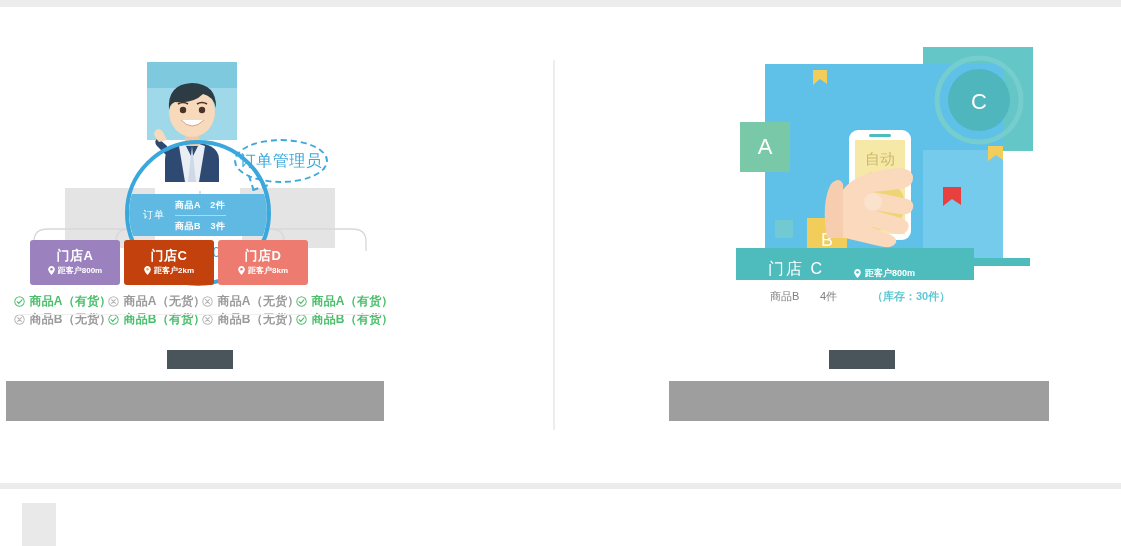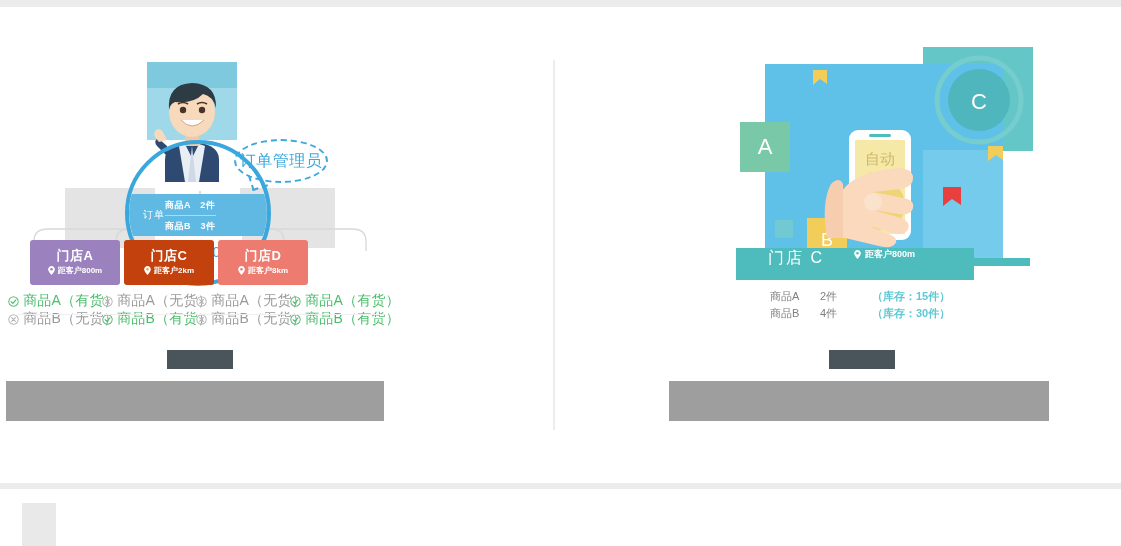--- a/index.html
+++ b/index.html
@@ -40,21 +40,21 @@
     border-radius: 50%; border: 4px solid #3ba8dd; overflow: hidden; background: transparent;
   }
   .order-circle .oc-clip { position: absolute; inset: 0; border-radius: 50%; overflow: hidden; }
   .oc-blue {
     position: absolute; left: 0; right: 0; top: 50px; height: 42px;
     background: #5fb9e3; display: flex; align-items: center;
   }
   .oc-label {
     color: #ffffff; font-size: 10px; padding-left: 14px; letter-spacing: 1px; white-space: nowrap;
   }
-  .oc-items { }
+  .oc-items { margin-left: 10px; }
   .oc-line {
     color: #ffffff; font-size: 9px; font-weight: bold; white-space: nowrap; line-height: 14px;
     padding: 3px 0; letter-spacing: .5px;
   }
   .oc-line.top { border-bottom: 1px solid #a9dcf1; }
   .oc-total {
     position: absolute; left: 0; right: 0; top: 100px; text-align: center;
     color: #3ba8dd; font-size: 14px; letter-spacing: .5px;
   }
 
@@ -75,37 +75,37 @@
   .stores { position: absolute; left: 30px; top: 200px; width: 368px; display: flex; gap: 4px; }
   .store-card { width: 90px; border-radius: 3px; padding: 7px 0 8px 0; text-align: center; color: #fff; }
   .store-name { font-size: 13px; font-weight: bold; letter-spacing: .5px; line-height: 17px; }
   .store-dist { font-size: 8px; font-weight: bold; line-height: 13px; display: flex; align-items: center; justify-content: center; gap: 3px; }
   .pin { display: inline-block; width: 7px; height: 9px; }
 
   
   .stock-rows { position: absolute; left: 18px; top: 252px; width: 368px; }
   .stock-row { display: flex; gap: 4px; }
   .stock-cell { width: 90px; height: 18px; display: flex; align-items: center; justify-content: center; gap: 4px; }
-  .stock-txt { font-size: 14px; font-weight: normal; white-space: nowrap; letter-spacing: .2px; }
+  .stock-txt { font-size: 12px; font-weight: bold; white-space: nowrap; letter-spacing: .2px; }
   .stock-cell.yes .stock-txt { color: #49bf6a; }
   .stock-cell.no  .stock-txt { color: #9a9a9a; }
   .badge { width: 11px; height: 11px; border-radius: 50%; flex: none; }
   .hairline { position: absolute; left: 0; top: 22px; width: 368px; height: 1px; background: #efefef; }
 
   
   .dark-bar  { position: absolute; background: #4a545b; }
   .wide-bar  { position: absolute; background: #9e9e9e; }
 
   
   .right-panel { position: absolute; left: 660px; top: 40px; width: 420px; height: 390px; }
   .illo-right { position: absolute; left: 75px; top: 2px; width: 320px; height: 225px; }
 
   .cardC {
     position: absolute; left: 76px; top: 208px; width: 238px; height: 32px;
-    background: #4ebcbd; display: flex; align-items: flex-start;
+    background: #4ebcbd; display: flex; align-items: flex-end;
   }
   .cardC-name { color: #fff; font-size: 16px; padding-left: 32px; letter-spacing: 2px; }
   .cardC-dist { color: #fff; font-size: 9px; font-weight: bold; display: flex; align-items: center; gap: 4px; margin-left: 30px; }
 
   .inv { position: absolute; left: 110px; top: 248px; }
   .inv-row { display: flex; align-items: baseline; line-height: 17px; }
   .inv-item  { width: 50px; font-size: 11px; color: #7f7f7f; }
   .inv-qty   { width: 52px; font-size: 11px; color: #7f7f7f; }
   .inv-stock { font-size: 11px; color: #5fc8d4; font-weight: bold; white-space: nowrap; }
 </style>
@@ -323,25 +323,20 @@
         <svg class="pin" viewBox="0 0 8 11">
           <path d="M4,0 C1.8,0 0,1.8 0,4 C0,7 4,11 4,11 C4,11 8,7 8,4 C8,1.8 6.2,0 4,0 Z" fill="#ffffff"></path>
           <circle cx="4" cy="4" r="1.6" fill="#4ebcbd"></circle>
         </svg>
         <span>距客户800m</span>
       </span>
     </div>
 
     <div class="inv">
         <div class="inv-row">
-          <span class="inv-item">商品A</span>
-     <span class="inv-qty">2件</span>
-     <span class="inv-stock">（库存：15件）</span>
-        </div>
-        <div class="inv-row">
           <span class="inv-item">商品B</span>
      <span class="inv-qty">4件</span>
      <span class="inv-stock">（库存：30件）</span>
         </div>
       </div>
 
     <div class="dark-bar" style="left:169px; top:310px; width:66px; height:19px;"></div>
     <div class="wide-bar" style="left:9px; top:341px; width:380px; height:40px;"></div>
   </div>
 </div>

